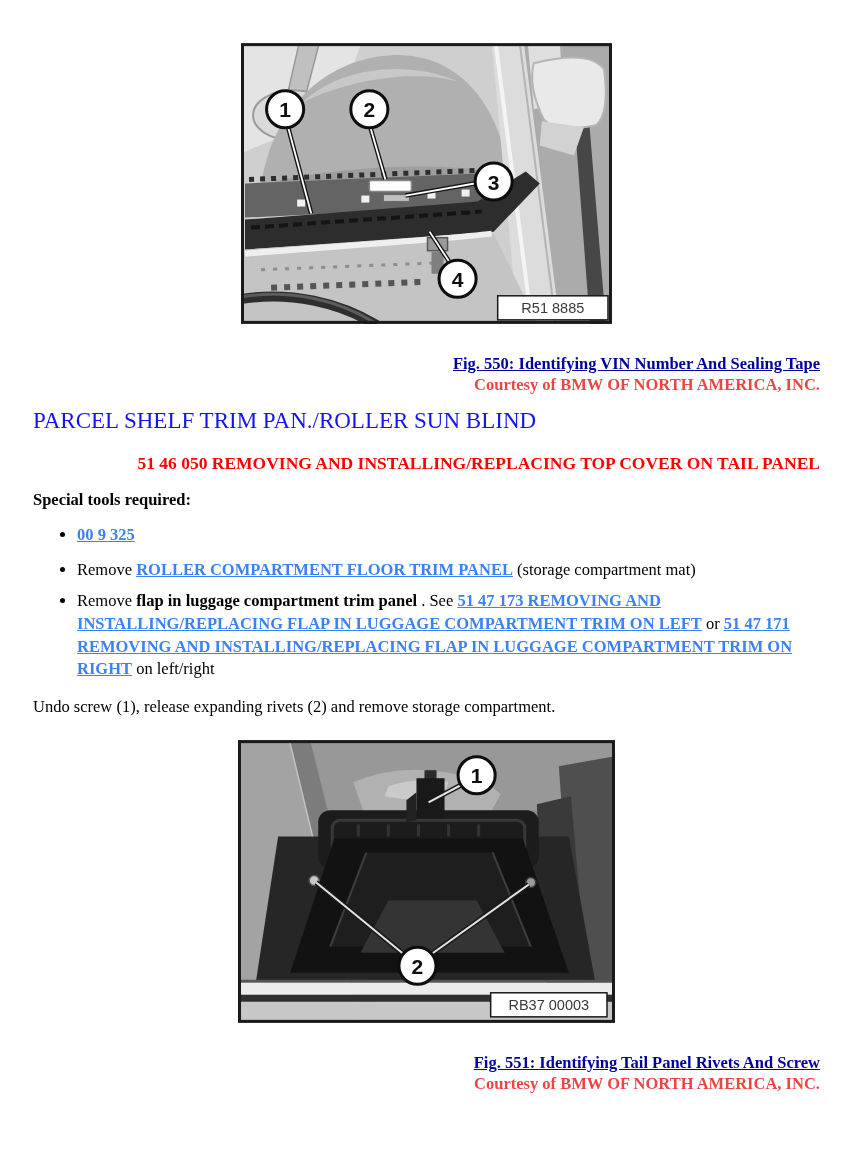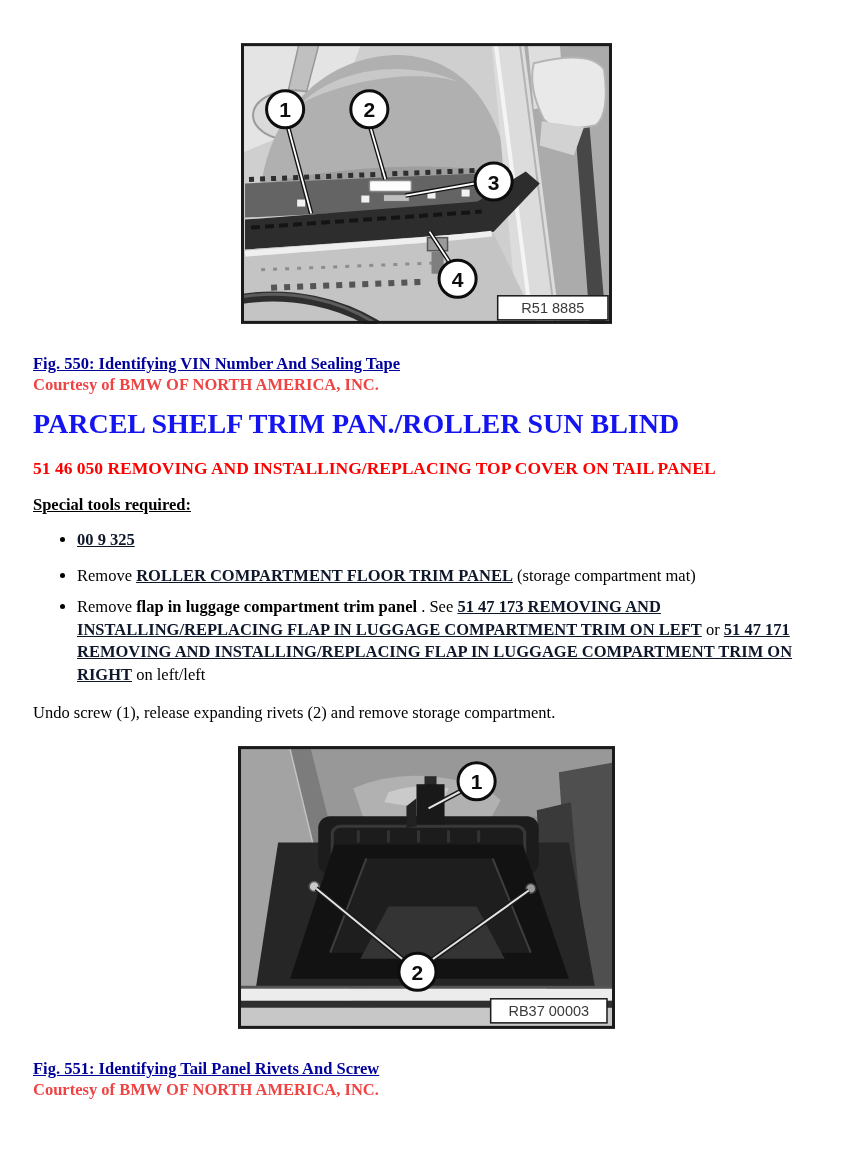--- a/index.html
+++ b/index.html
@@ -6,30 +6,30 @@
   body{
     width:853px;height:1176px;overflow:hidden;
     font-family:"Liberation Serif","DejaVu Serif",serif;
     font-size:16.5px;color:#000;
   }
   .content{padding:0 33px;}
   figure{margin:0;text-align:center;}
   figure.fig-top{margin-top:43px;}
   figure.fig-bottom{margin-top:22px;}
   .photo-frame{display:inline-block;line-height:0;}
-  .fig-caption{margin:24px 0 0;line-height:1.28;}
+  .fig-caption{margin:24px 0 0;line-height:1.28;text-align:right;}
   a.fig-link{color:#00009C;font-weight:bold;text-decoration:underline;}
   .courtesy{font-weight:bold;color:#ef4444;}
-  h1.sec-title{color:#1414F0;font-size:28px;margin:13px 0 0;line-height:1.15;font-weight:bold;}
-  h2.proc-title{color:#FF0000;font-size:17.5px;margin:18px 0 0;line-height:1.2;font-weight:bold;}
+  h1.sec-title{color:#1414F0;font-size:23px;margin:13px 0 0;line-height:1.15;font-weight:normal;}
+  h2.proc-title{color:#FF0000;font-size:17.5px;margin:18px 0 0;line-height:1.2;font-weight:bold;text-align:right;}
   p{margin:15px 0 0;line-height:1.33;}
-  p.bold-label{font-weight:bold;text-decoration:underline;}
+  p.bold-label{font-weight:bold;}
   ul.doc-list{margin:13px 0 0;padding-left:44px;}
   ul.doc-list li{margin:0 0 8px;line-height:1.38;}
-  a.green-link{color:#0f172a;font-weight:bold;text-decoration:underline;text-align:right;}
+  a.green-link{color:#3b82f6;font-weight:bold;text-decoration:underline;text-align:right;}
   .b{font-weight:bold;}
   svg text.callout-num{font-family:"Liberation Sans","DejaVu Sans",sans-serif;font-weight:bold;font-size:21px;fill:#0d0d0d;}
   svg text.ref-label{font-family:"Liberation Sans","DejaVu Sans",sans-serif;font-size:14.5px;fill:#3a3a3a;}
 </style>
 </head>
 <body>
 
 <div class="content">
 
   <figure class="fig-top">
@@ -133,21 +133,21 @@
     <li>
       <a href="#" class="green-link">00 9 325</a>
     </li>
   </ul>
 
   <ul class="doc-list">
     <li>
       <span>Remove </span><a href="#" class="green-link">ROLLER COMPARTMENT FLOOR TRIM PANEL</a><span> (storage compartment mat)</span>
     </li>
     <li>
-      <span>Remove </span><span class="b">flap in luggage compartment trim panel</span><span> . See </span><a href="#" class="green-link">51 47 173 REMOVING AND INSTALLING/REPLACING FLAP IN LUGGAGE COMPARTMENT TRIM ON LEFT</a><span> or </span><a href="#" class="green-link">51 47 171 REMOVING AND INSTALLING/REPLACING FLAP IN LUGGAGE COMPARTMENT TRIM ON RIGHT</a><span> on left/left</span>
+      <span>Remove </span><span class="b">flap in luggage compartment trim panel</span><span> . See </span><a href="#" class="green-link">51 47 173 REMOVING AND INSTALLING/REPLACING FLAP IN LUGGAGE COMPARTMENT TRIM ON LEFT</a><span> or </span><a href="#" class="green-link">51 47 171 REMOVING AND INSTALLING/REPLACING FLAP IN LUGGAGE COMPARTMENT TRIM ON RIGHT</a><span> on left/right</span>
     </li>
   </ul>
 
   <p>Undo screw (1), release expanding rivets (2) and remove storage compartment.</p>
 
   <figure class="fig-bottom">
     <span class="photo-frame">
       <svg width="377" height="283" viewBox="0 0 376 282">
 
         <rect width="376" height="282" fill="#8c8c8c"></rect>

